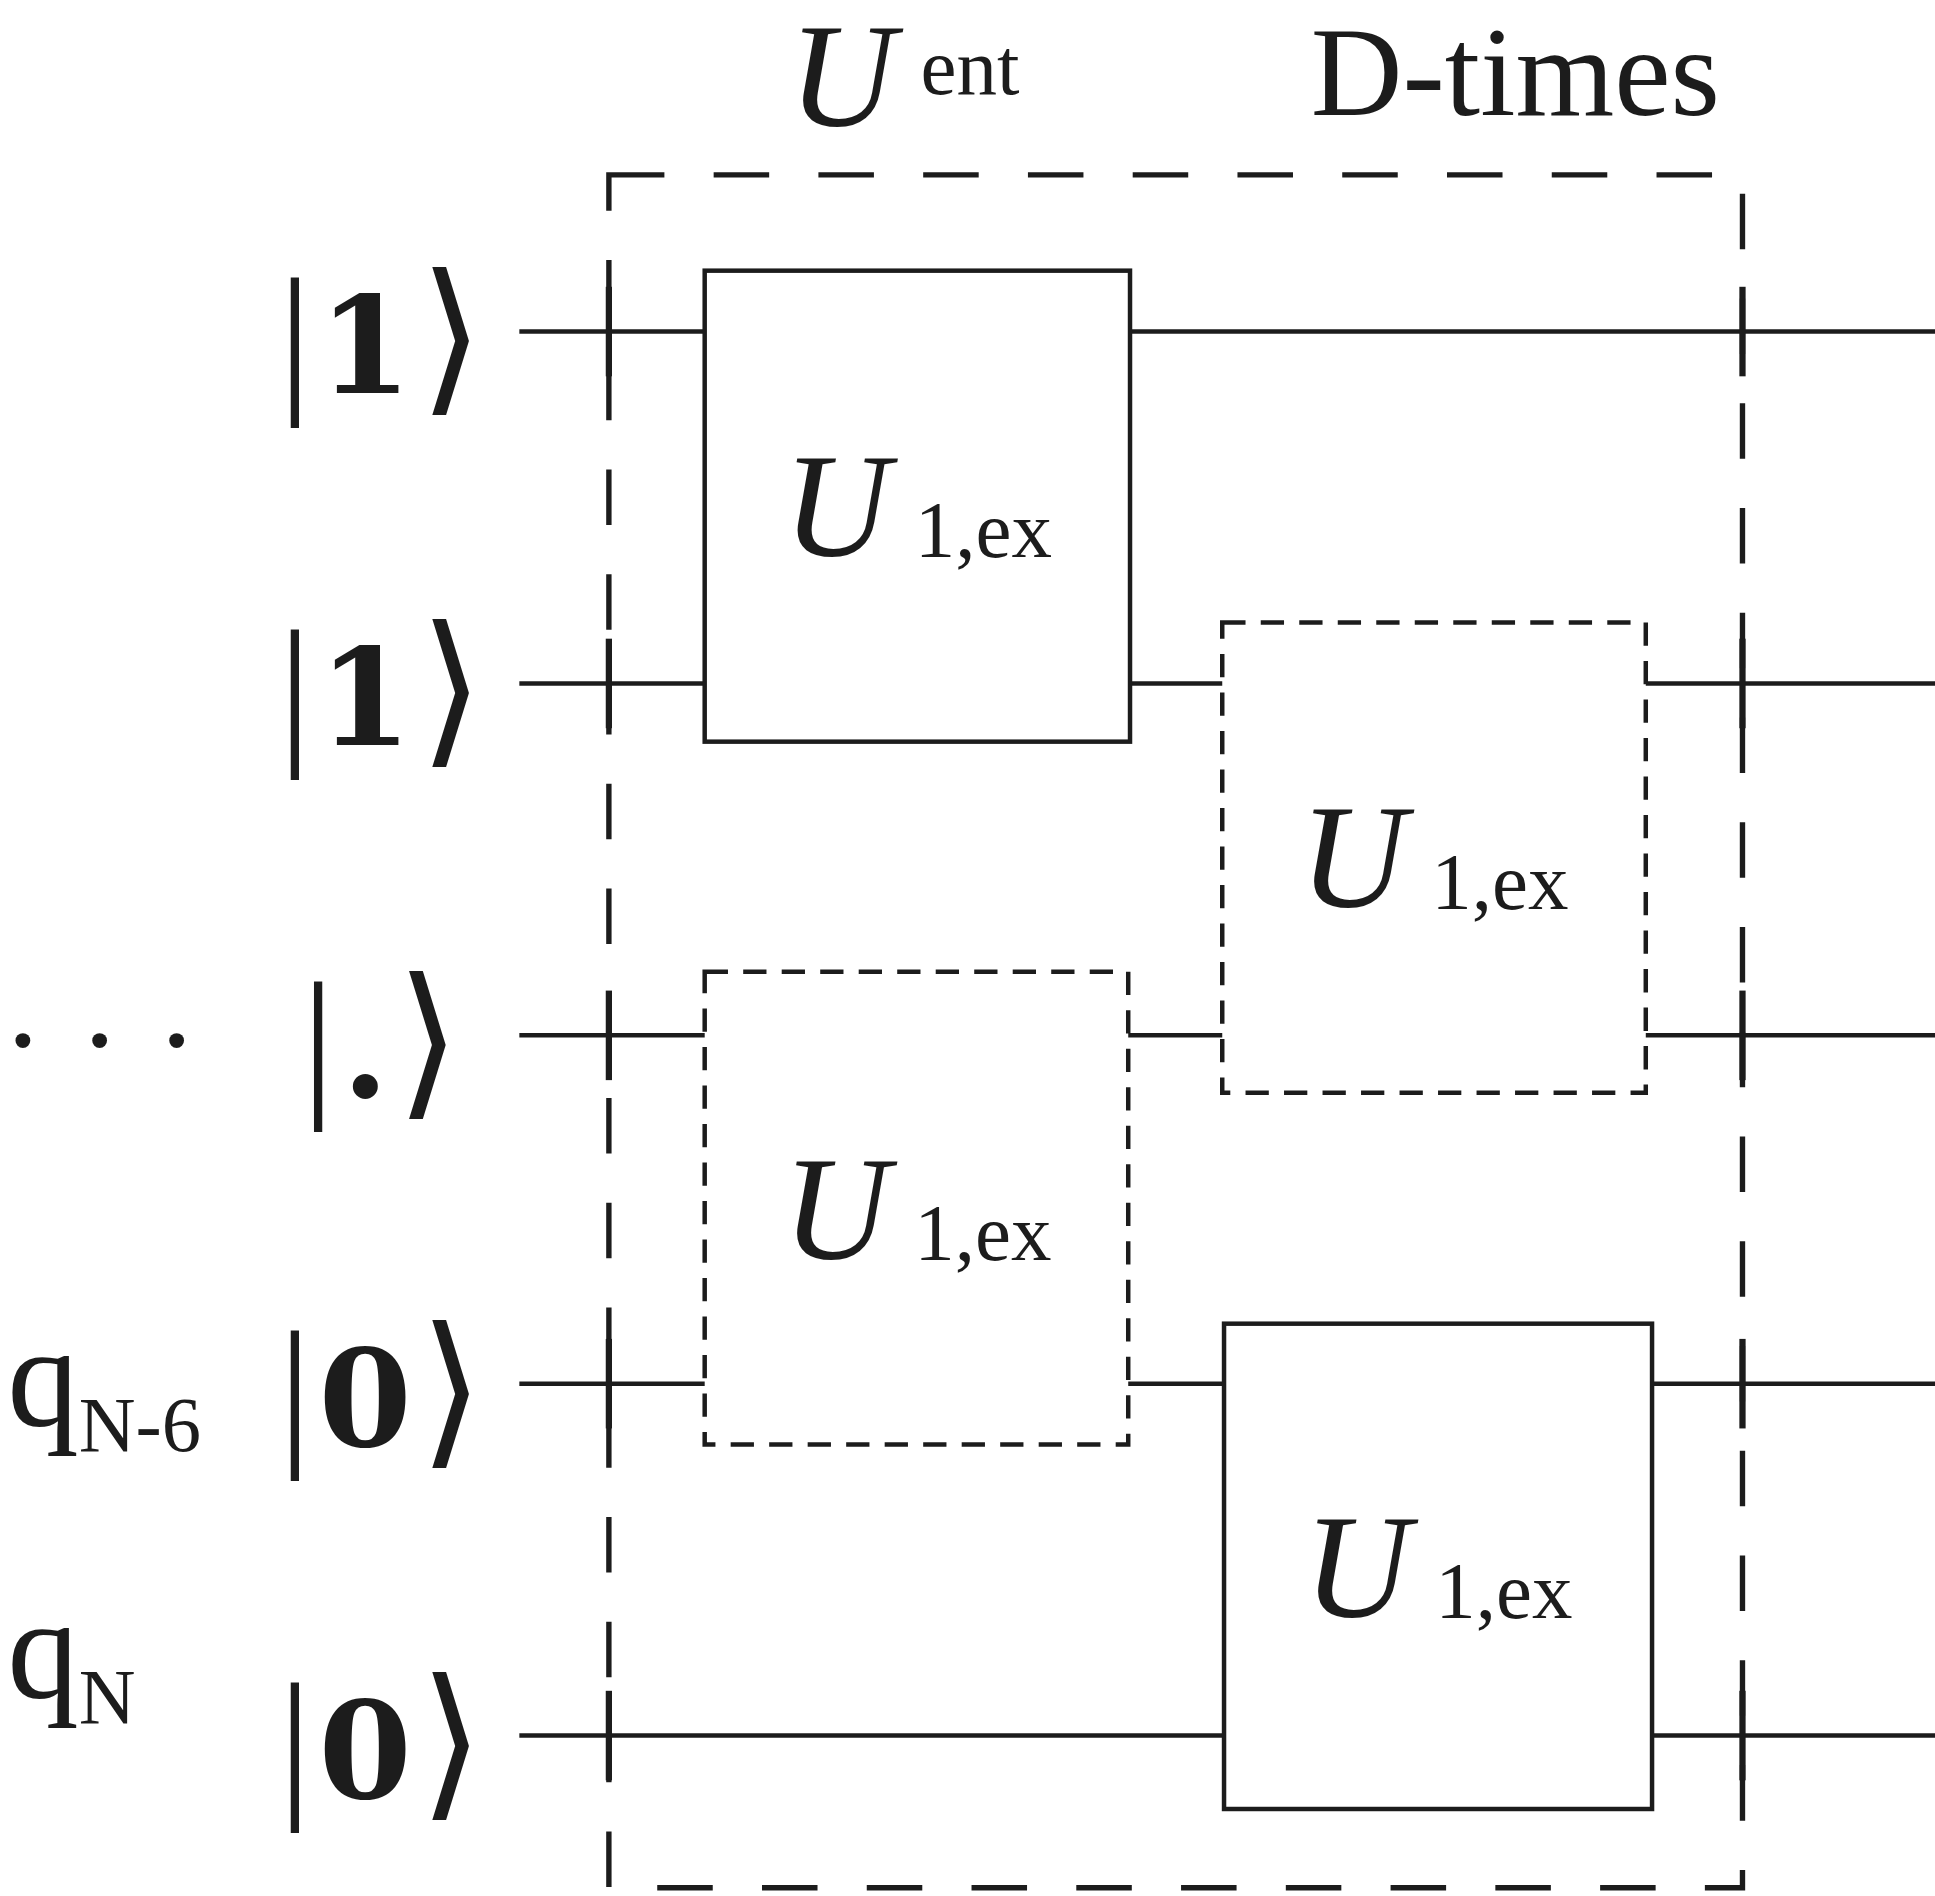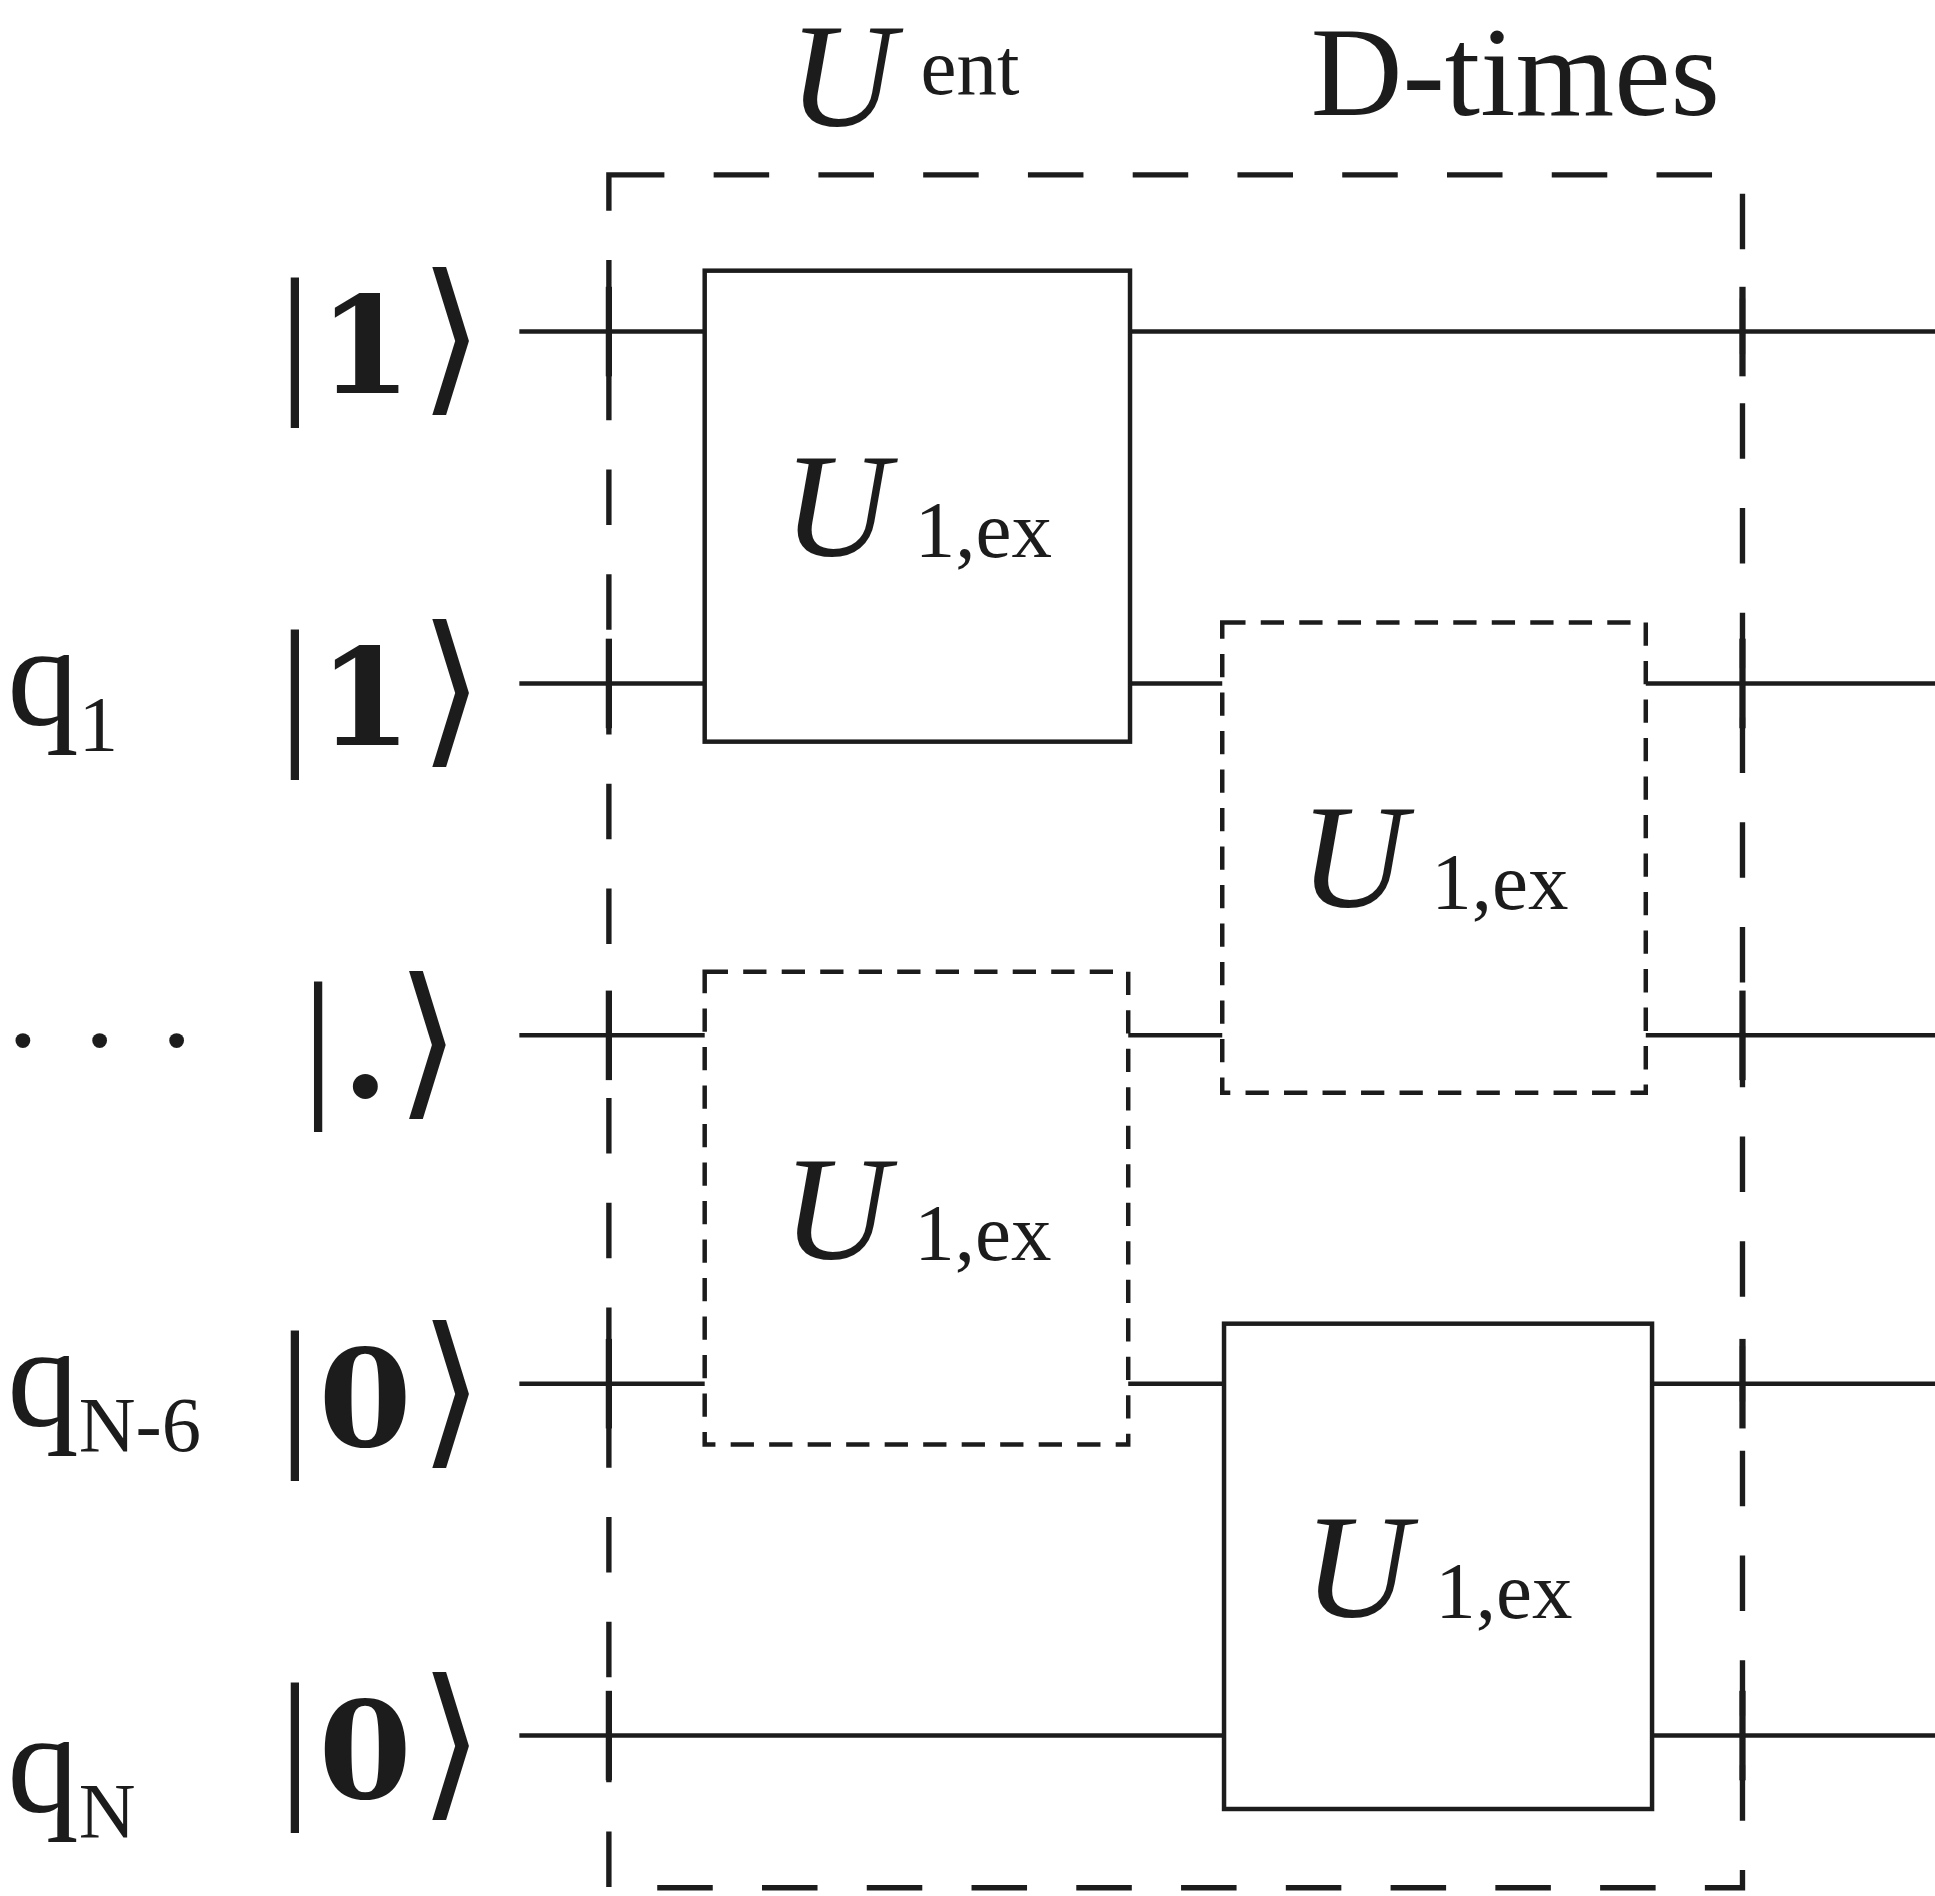--- a/index.html
+++ b/index.html
@@ -165,30 +165,27 @@
     <rect class="gate-box dashed" x="787" y="1085" width="473" height="528"></rect>
     <rect class="gate-box solid" x="1367" y="1478" width="478" height="542"></rect>
   </svg>
 
   <div class="header-uent">
     <span class="glabel-main">U</span>
       <span class="glabel-sub">ent</span>
   </div>
   <div class="header-dtimes">D-times</div>
 
-  <div class="qlabel" style="top:605px;">
-    <span>q</span><span class="sub">1</span>
-  </div>
   <div class="qlabel row-dots" style="top:942px;">
     <span>. . .</span><span class="sub"></span>
   </div>
   <div class="qlabel" style="top:1306px;">
     <span>q</span><span class="sub">N-6</span>
   </div>
-  <div class="qlabel" style="top:1692px;">
+  <div class="qlabel" style="top:1578px;">
     <span>q</span><span class="sub">N</span>
   </div>
 
   <div class="ket" style="top:254px;">
     <span class="delim">|</span>
       <span class="val">1</span>
       <span class="delim">⟩</span>
   </div>
   <div class="ket" style="top:606px;">
     <span class="delim">|</span>

